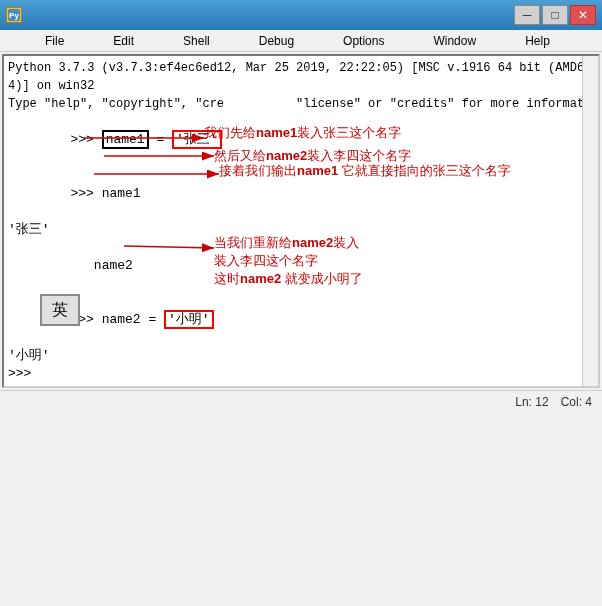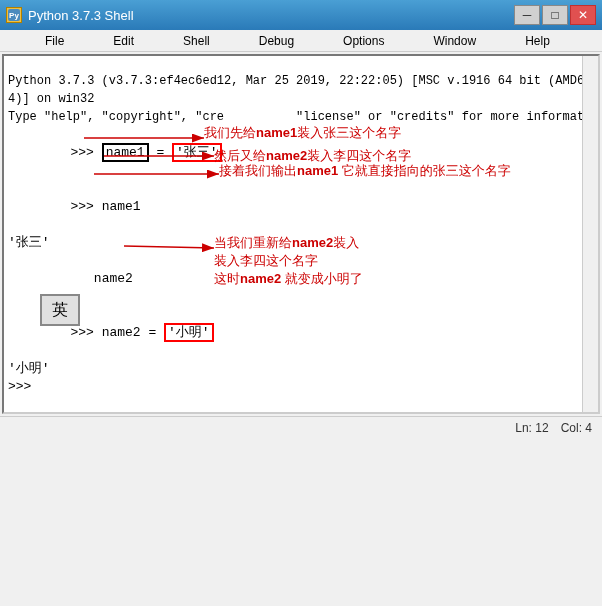--- a/index.html
+++ b/index.html
@@ -45,21 +45,21 @@
       background: white;
       border: 2px inset #ccc;
       margin: 2px;
       height: calc(100% - 82px);
       overflow: hidden;
       position: relative;
       font-family: 'Courier New', monospace;
       font-size: 13px;
     }
     .shell-inner {
-      padding: 16px 4px;
+      padding: 3px 4px;
       position: relative;
     }
     .line { line-height: 18px; white-space: pre; }
 
     
     .status-bar {
       background: #f0f0f0;
       border-top: 1px solid #ccc;
       height: 22px;
       display: flex;
@@ -122,21 +122,20 @@
 <div>
 
   <div class="title-bar">
     <div class="title-bar-left">
       <div class="title-icon">
         <svg width="14" height="14" viewBox="0 0 14 14">
           <rect x="1" y="1" width="12" height="12" fill="#4b8bbe" rx="2"></rect>
           <text x="7" y="10" text-anchor="middle" fill="white" font-size="8" font-family="Arial">Py</text>
         </svg>
       </div>
-      <span class="title-text">Python 3.7.3 Shell</span>
     </div>
     <div class="title-controls">
       <div class="title-btn minimize">─</div>
       <div class="title-btn maximize">□</div>
       <div class="title-btn close">✕</div>
     </div>
   </div>
 
   <div class="menu-bar">
     <span class="menu-item">File</span>

